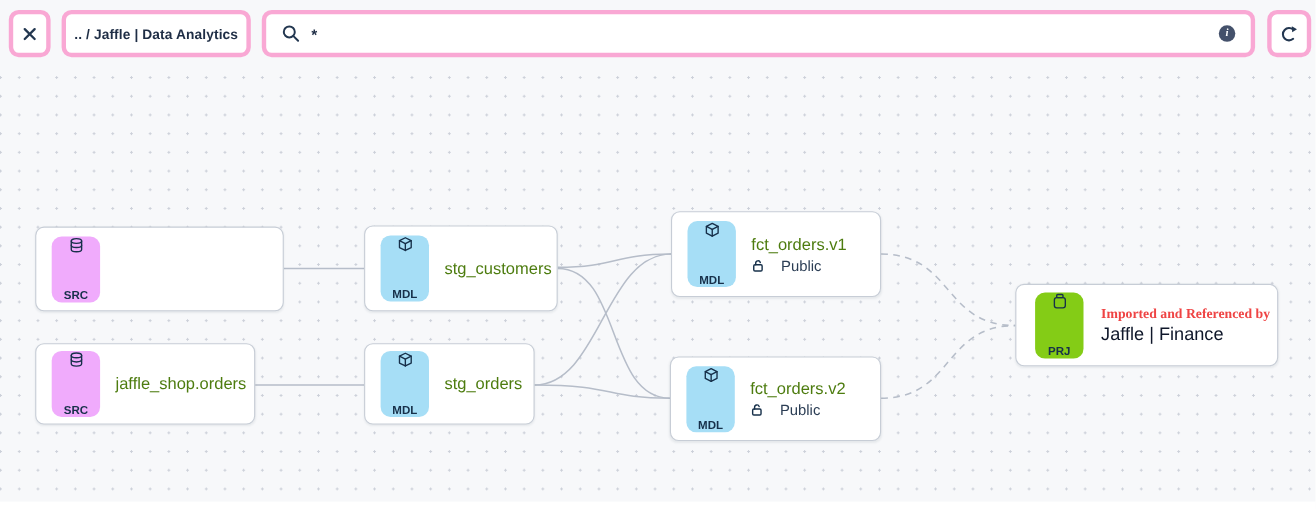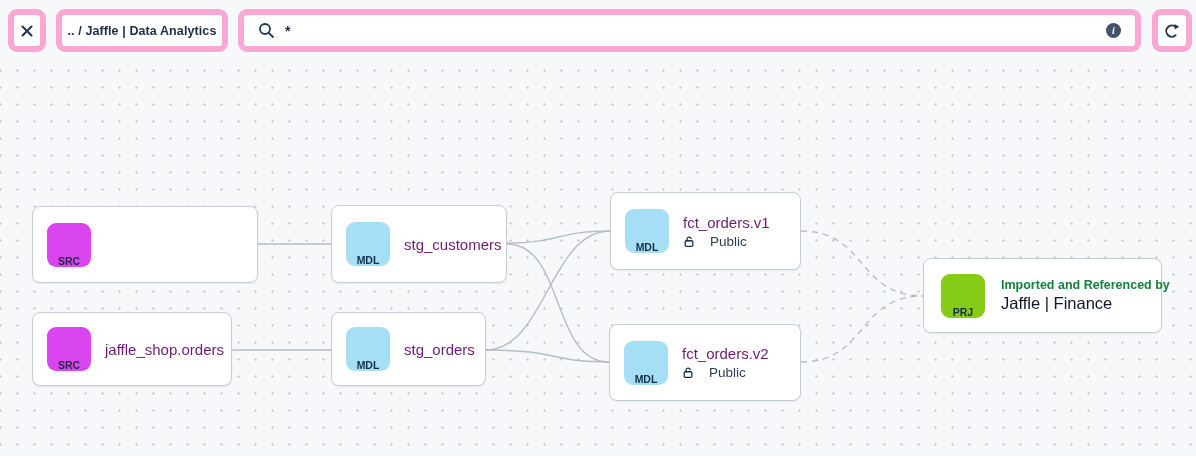--- a/index.html
+++ b/index.html
@@ -8,21 +8,21 @@
   .stage { position:relative; width:1196px; height:467px; }
 
   
   .board { position:absolute; left:0; top:0; width:1196px; height:456px; background:#f7f8fa; }
   .dots  { position:absolute; left:0; top:56px; width:1196px; height:399px;
            background-image:radial-gradient(circle, #ccd0d9 1.1px, transparent 1.1px);
            background-size:17px 17px; background-position:9px 6px; }
 
   
   .tbtn { position:absolute; top:9px; height:43px; background:#ffffff;
-          border:6px solid #f9a8d4; border-radius:9px;
+          border:4px solid #f9a8d4; border-radius:9px;
           display:flex; align-items:center; justify-content:center; cursor:pointer; }
   .btn-close   { left:8px;    width:38px; }
   .crumb       { left:56px;   width:172px; font-size:12.5px; font-weight:700; color:#1e2d45;
                  letter-spacing:.1px; }
   .searchbox   { left:238px;  width:903px; justify-content:flex-start; padding:0 14px; cursor:text; }
   .btn-refresh { left:1152px; width:40px; }
   .search-input { border:none; outline:none; flex:1; margin-left:10px; font-size:14px;
                   font-weight:700; color:#1e2d45; background:transparent;
                   font-family:"Liberation Sans", sans-serif; }
   .info-badge { width:15px; height:15px; border-radius:50%; background:#44516b; color:#ffffff;
@@ -32,31 +32,31 @@
 
   
   svg.edges { position:absolute; left:0; top:0; }
   .edge { stroke:#b6bdc9; stroke-width:1.4; fill:none; }
   .edge.dashed { stroke-dasharray:6 5; }
 
   
   .node { position:absolute; background:#ffffff; border:1px solid #c7cdd6; border-radius:8px;
           display:flex; align-items:center; gap:14px; padding:0 14px;
           box-shadow:0 1px 2px rgba(30,45,69,.08); cursor:pointer; }
-  .tile { width:44px; height:44px; border-radius:9px; flex:0 0 auto;
+  .tile { width:44px; height:60px; border-radius:9px; flex:0 0 auto;
           display:flex; flex-direction:column; align-items:center; justify-content:center;gap:32px; }
-  .tile-src { background:#d946ef; }
+  .tile-src { background:#f0abfc; }
   .tile-mdl { background:#a6def6; }
   .tile-prj { background:#84cc16; }
   .tile-label { font-size:10.5px; font-weight:700; color:#17304a; line-height:11px; margin-top:1px; }
-  .node-title { font-size:15px; color:#701a75; white-space:nowrap; }
+  .node-title { font-size:15px; color:#4d7c0f; white-space:nowrap; }
   .node-col { display:flex; flex-direction:column; gap:3px; }
   .access-row { display:flex; align-items:center; gap:14px; }
   .access-text { font-size:13.5px; color:#2c3e55; }
-  .prj-sub   { font-size:12.5px; font-weight:700; color:#15803d; white-space:nowrap; }
+  .prj-sub   { font-size:12.5px; font-weight:700; color:#ef4444; white-space:nowrap;font-family:Liberation Serif, serif; }
   .prj-title { font-size:16.5px; color:#0f172a; white-space:nowrap; }
 
   .g-stroke { stroke:#17304a; fill:none; stroke-width:1.4; stroke-linecap:round; stroke-linejoin:round; }
 </style>
 </head>
 <body>
 
 <div class="stage">
   <div class="board">
     <div class="dots"></div>

